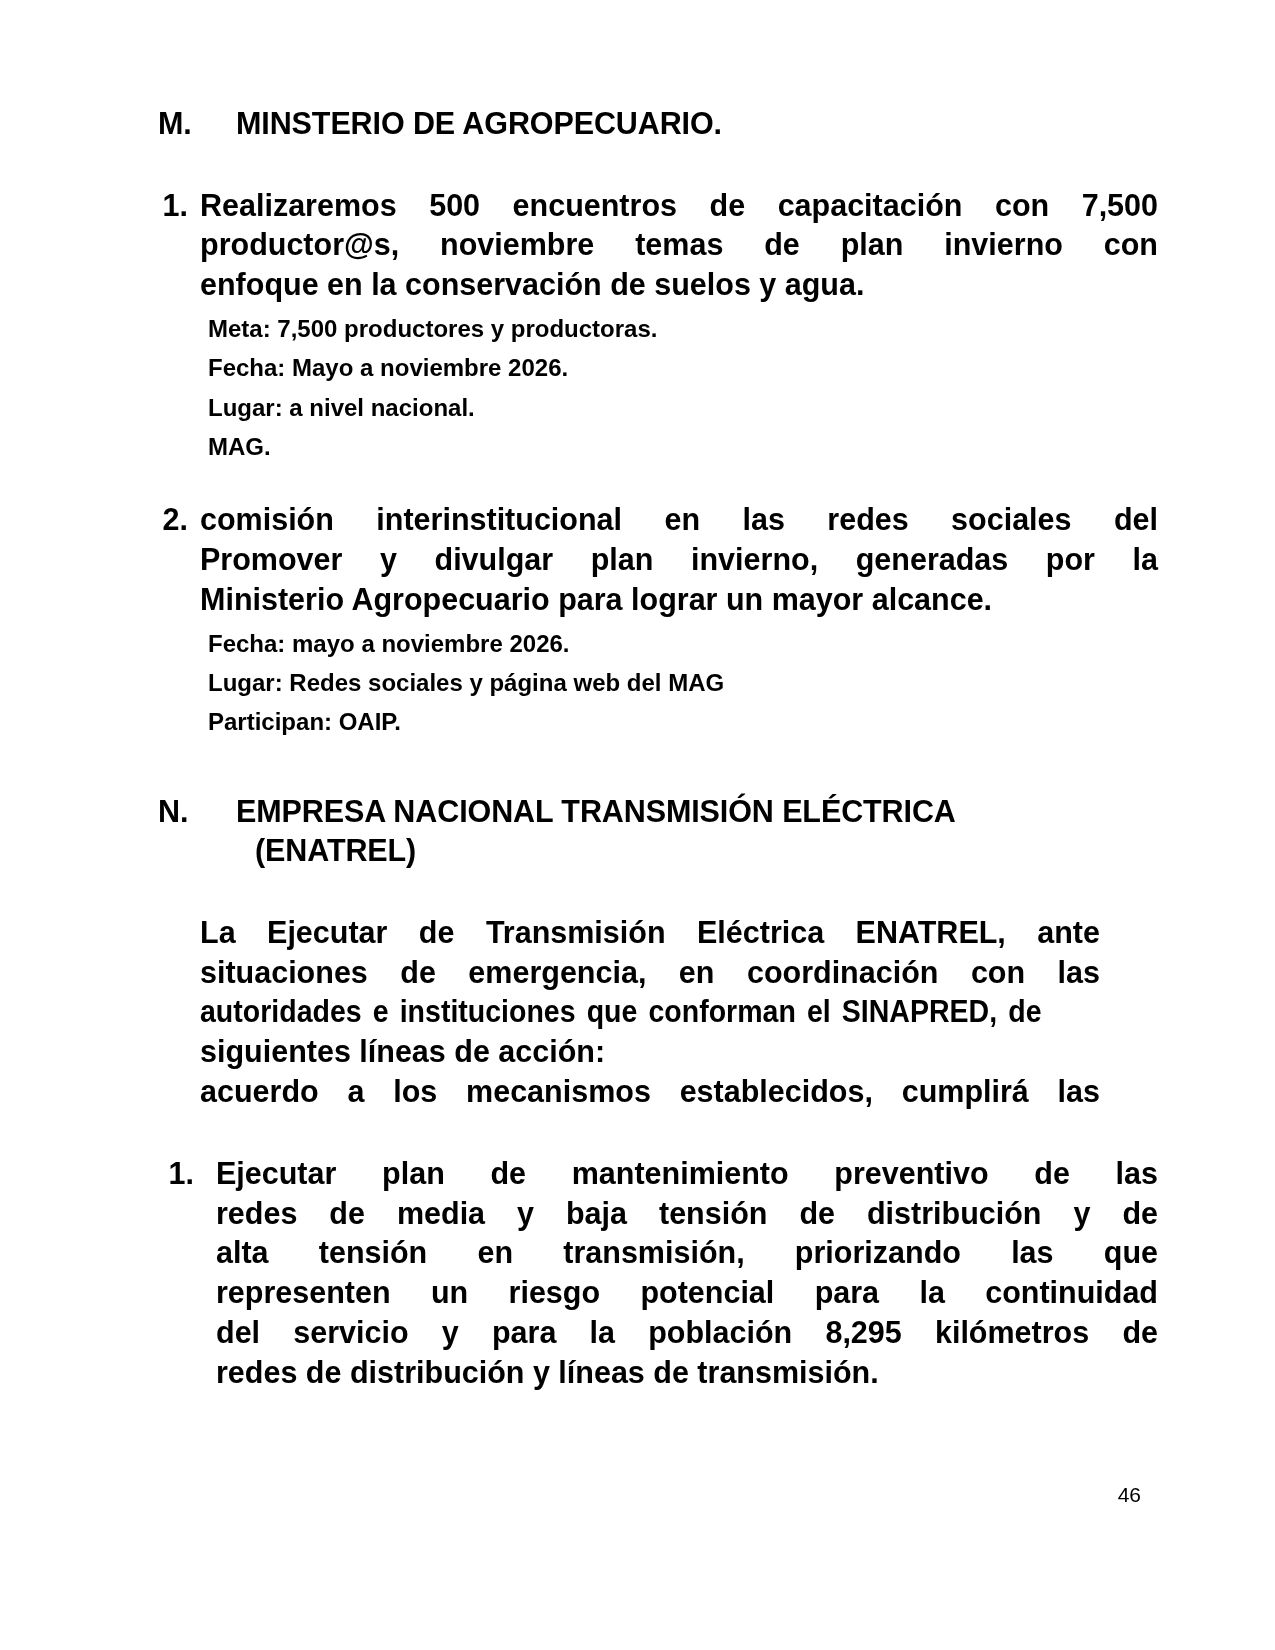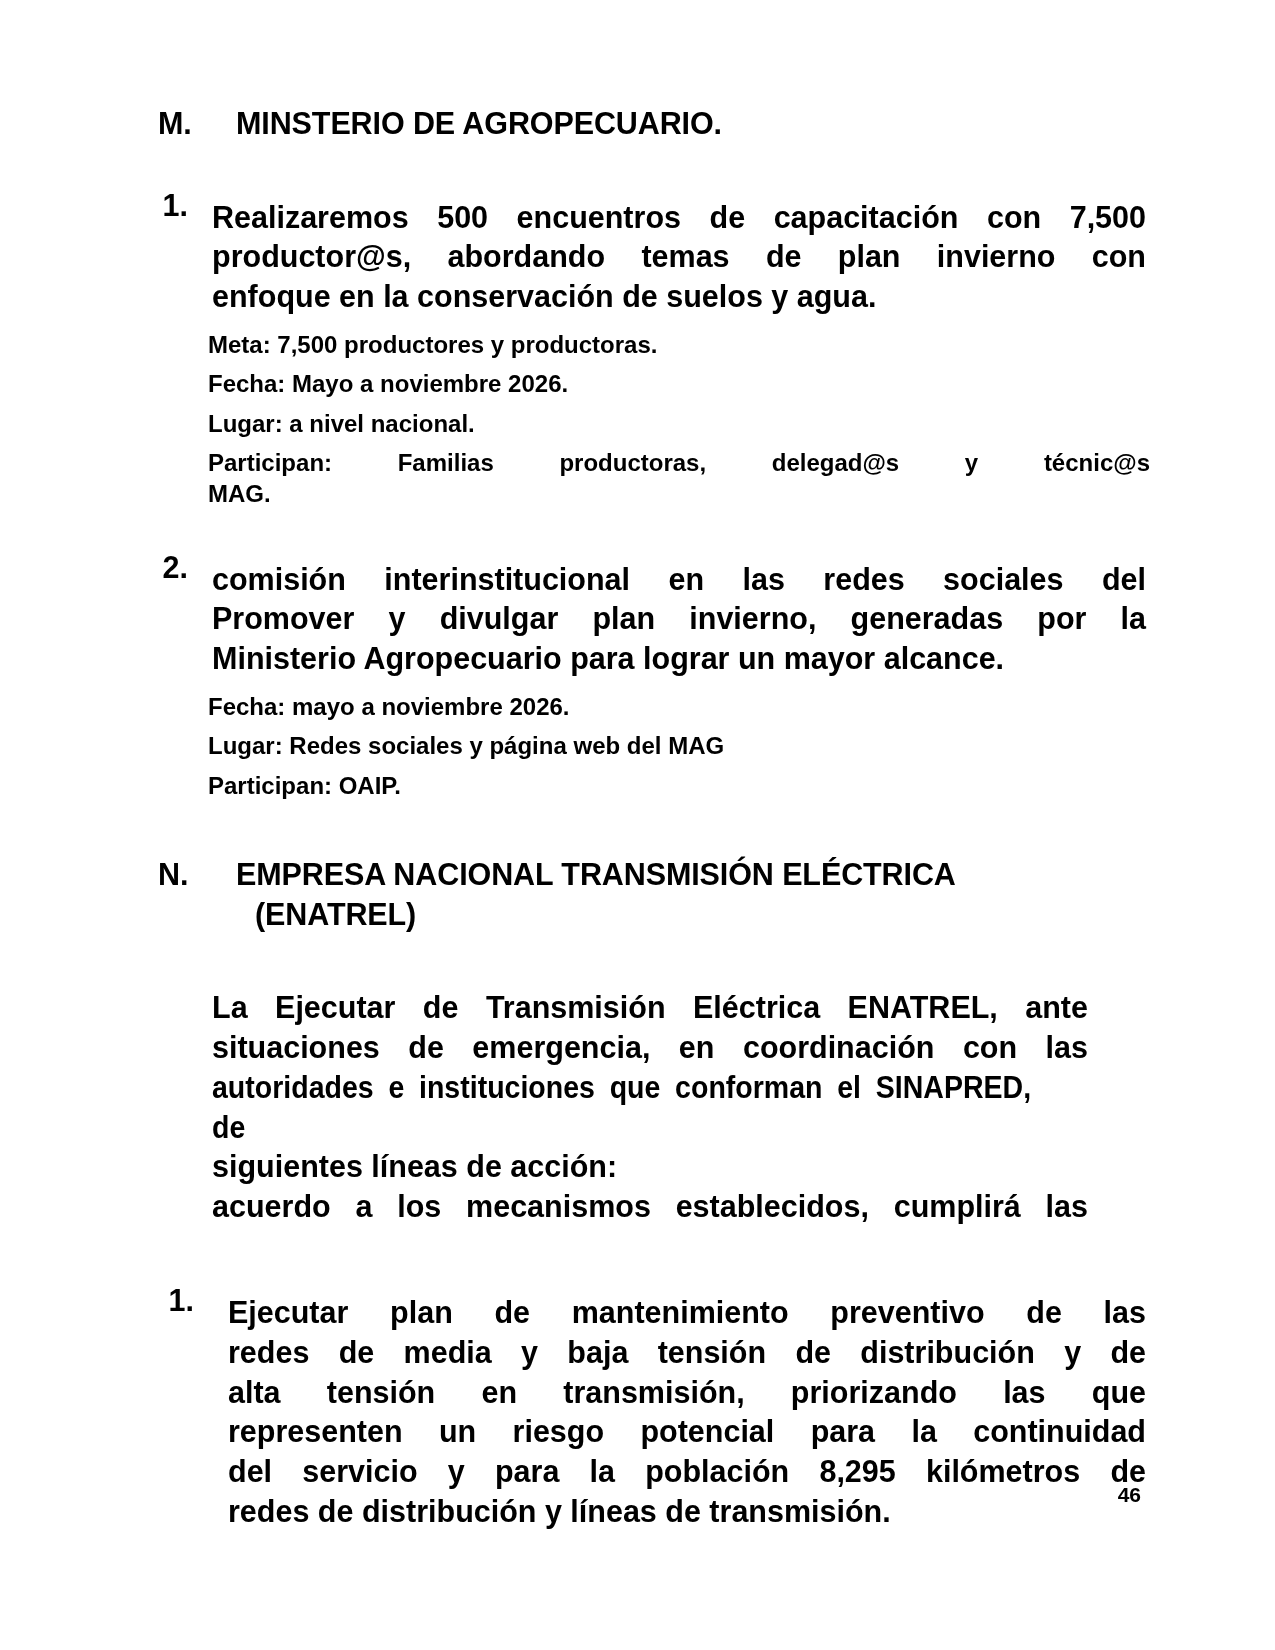--- a/index.html
+++ b/index.html
@@ -71,21 +71,21 @@
   .list-a .body { width: 924px; }
 
   
   .list-b .num { width: 36px; margin-right: 22px; }
   .list-b .body { width: 848px; }
 
   
   .para {
     font-size: 30.5px;
     line-height: 1.305;
-    margin: 12px;
+    margin: 0;
   }
   
   .jline {
     display: block;
     text-align: justify;
     text-align-last: justify;
   }
   .jline.last {
     text-align: left;
     text-align-last: left;
@@ -113,21 +113,21 @@
   .sp-md { height: 30px; }
   .sp-lg { height: 42px; }
   .sp-xl { height: 46px; }
 
   
   .page-number {
     position: absolute;
     right: 134px;
     top: 1484px;
     font-size: 21px;
-    font-weight: bold;
+    font-weight: normal;
     line-height: 1;
   }
 </style>
 </head>
 <body>
 
 <div class="page">
   <div class="content">
 
     <div class="section-heading">
@@ -137,28 +137,27 @@
 
     <div class="sp-lg"></div>
 
     <div class="list-a">
 
       <div class="numbered-item">
         <span class="num">1.</span>
         <div class="body">
           <p class="para">
             <span class="jline">Realizaremos 500 encuentros de capacitación con 7,500</span>
-            <span class="jline">productor@s, abordando temas de plan invierno con</span>
+            <span class="jline">productor@s, noviembre temas de plan invierno con</span>
             <span class="jline last">enfoque en la conservación de suelos y agua.</span>
           </p>
           <p class="detail-line">Meta: 7,500 productores y productoras.</p>
           <p class="detail-line">Fecha: Mayo a noviembre 2026.</p>
           <p class="detail-line">Lugar: a nivel nacional.</p>
           <p class="detail-line">
-            <span class="jline">Participan: Familias productoras, delegad@s y técnic@s</span>
             <span class="jline last">MAG.</span>
           </p>
         </div>
       </div>
 
       <div class="sp-md"></div>
 
       <div class="numbered-item">
         <span class="num">2.</span>
         <div class="body">

